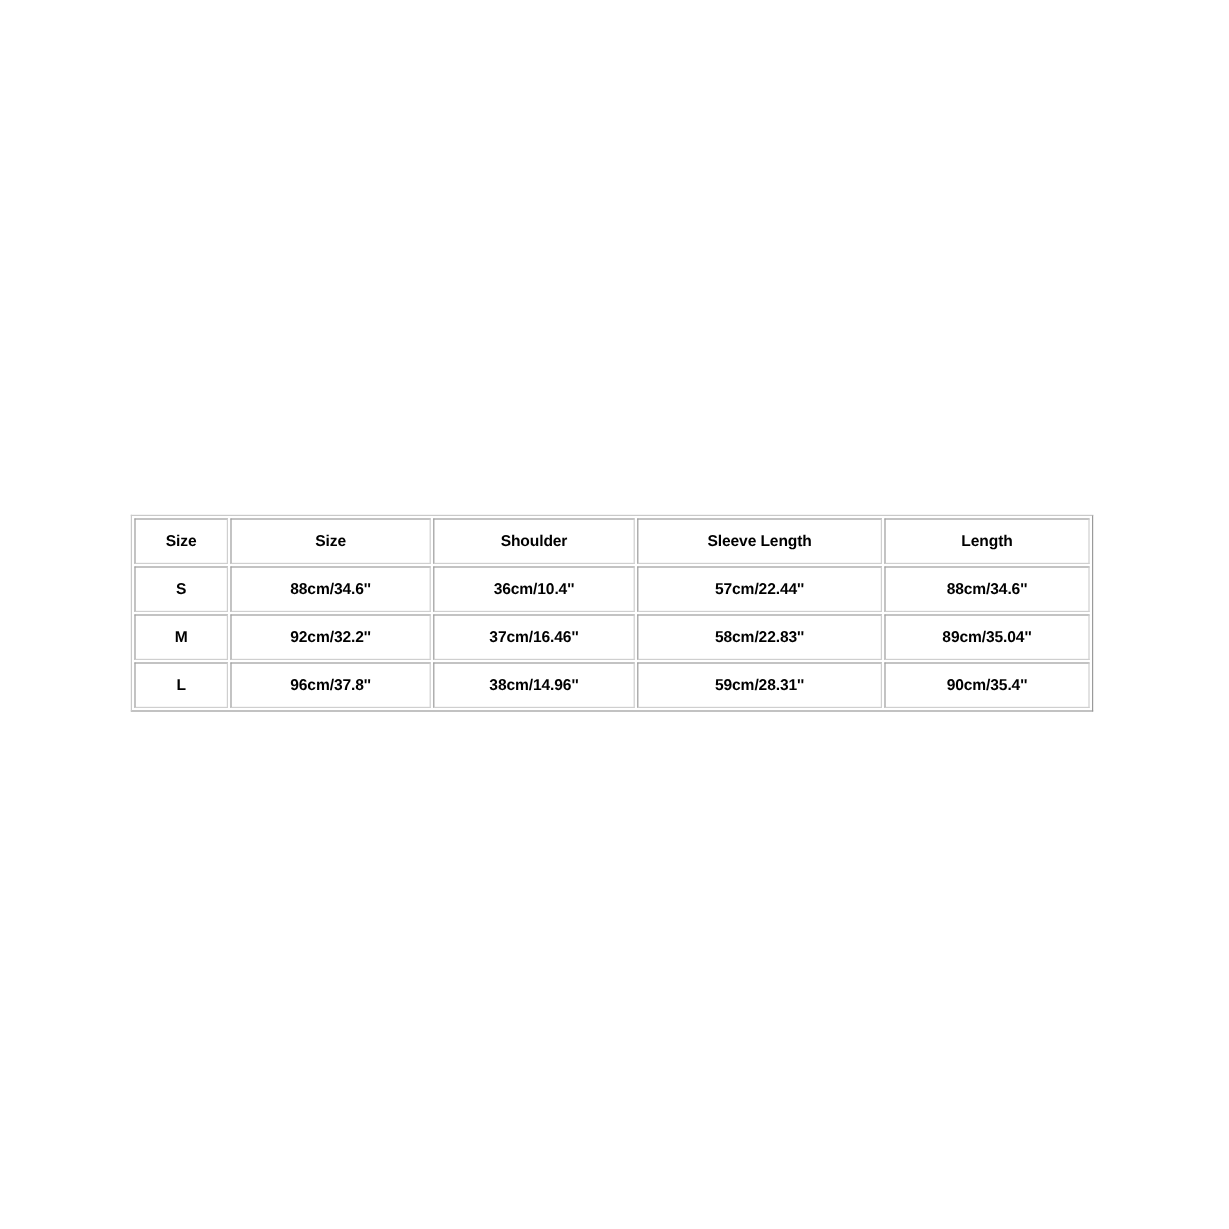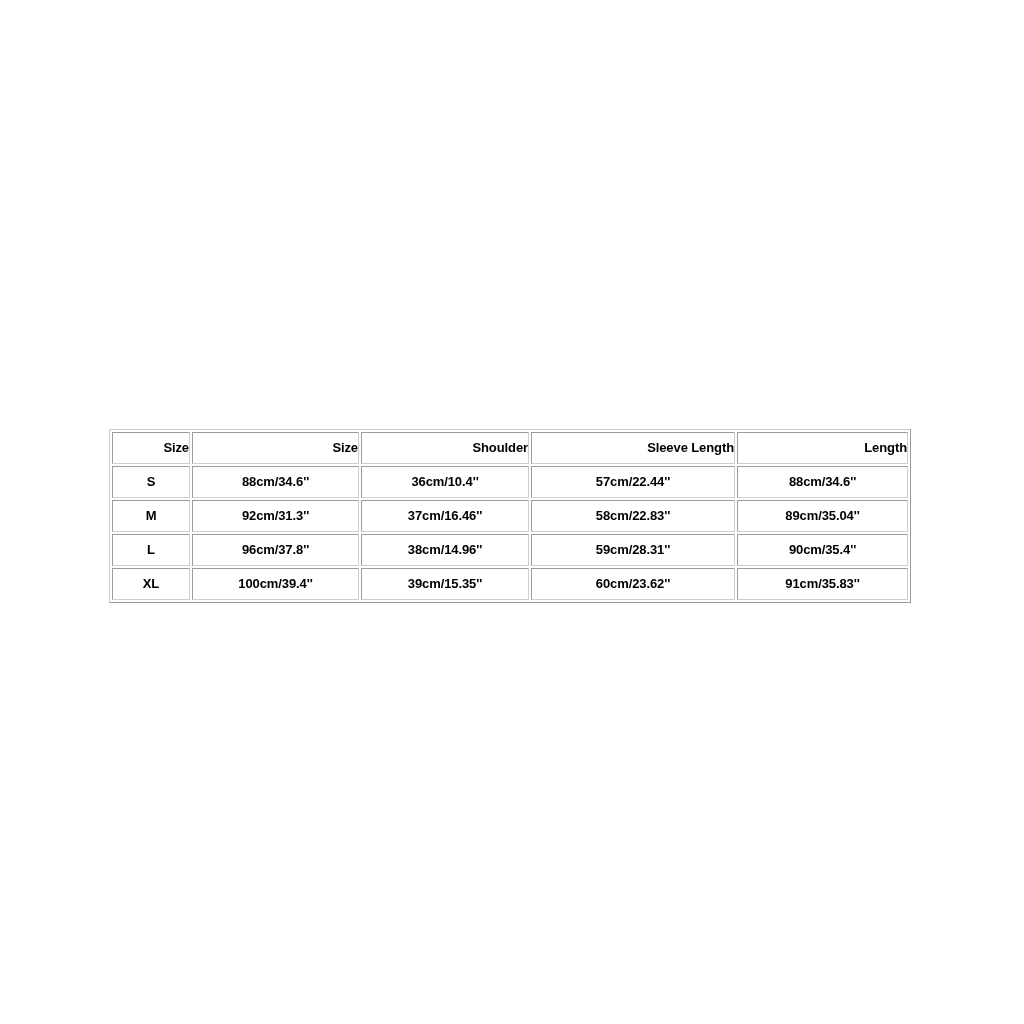--- a/index.html
+++ b/index.html
@@ -48,21 +48,20 @@
     line-height: 14px;
     padding: 0;
     height: 30px;
     font-family: "Liberation Sans", sans-serif;
     white-space: nowrap;
     letter-spacing: -0.1px;
   }
 
   table.size-chart tr.header-row td {
     font-size: 13px;
-    text-align: right;
   }
 
   
   col.c-size     { width: 78px; }
   col.c-bust     { width: 167px; }
   col.c-shoulder { width: 168px; }
   col.c-sleeve   { width: 204px; }
   col.c-length   { width: 171px; }
 </style>
 </head>
@@ -87,34 +86,27 @@
       </tr>
       <tr>
         <td>S</td>
         <td>88cm/34.6''</td>
         <td>36cm/10.4''</td>
         <td>57cm/22.44''</td>
         <td>88cm/34.6''</td>
       </tr>
       <tr>
         <td>M</td>
-        <td>92cm/31.3''</td>
+        <td>92cm/32.2''</td>
         <td>37cm/16.46''</td>
         <td>58cm/22.83''</td>
         <td>89cm/35.04''</td>
       </tr>
       <tr>
         <td>L</td>
         <td>96cm/37.8''</td>
         <td>38cm/14.96''</td>
         <td>59cm/28.31''</td>
         <td>90cm/35.4''</td>
       </tr>
-      <tr>
-        <td>XL</td>
-        <td>100cm/39.4''</td>
-        <td>39cm/15.35''</td>
-        <td>60cm/23.62''</td>
-        <td>91cm/35.83''</td>
-      </tr>
     </tbody>
   </table>
 </div>
 
 </body></html>

